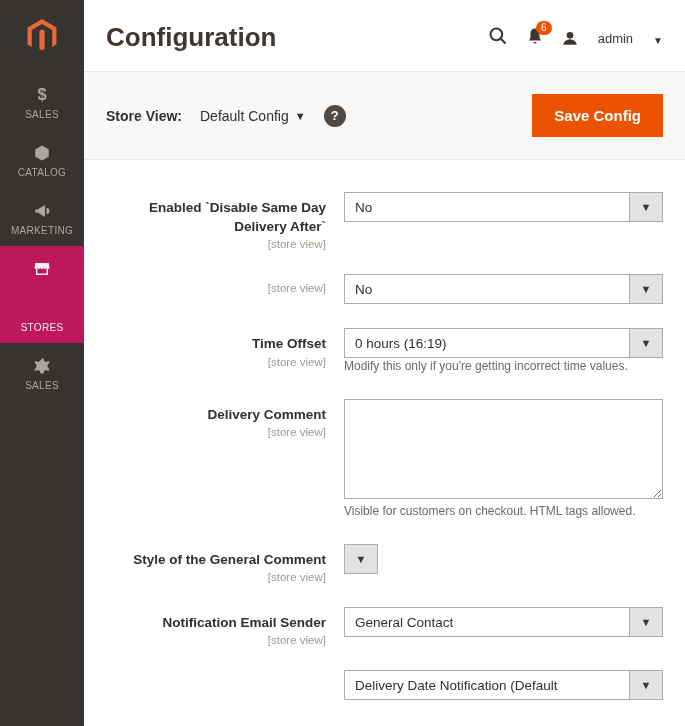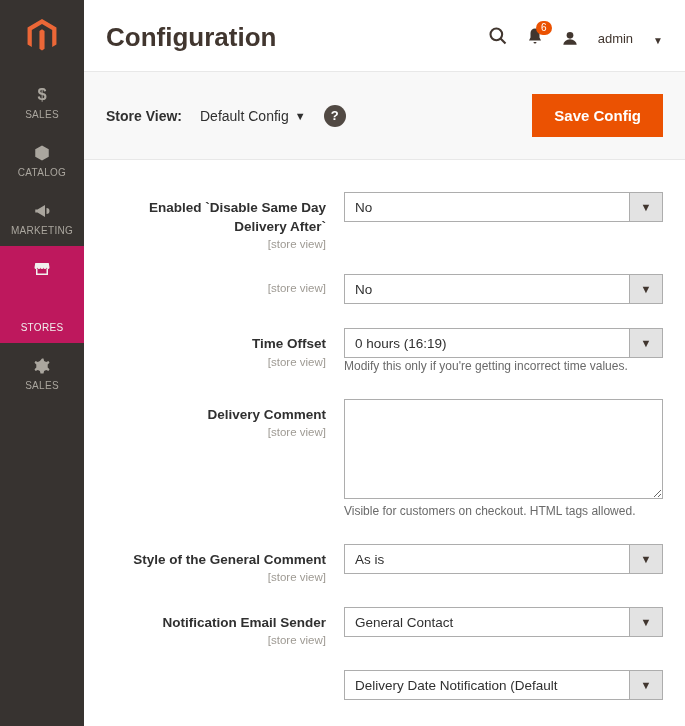--- a/index.html
+++ b/index.html
@@ -191,21 +191,20 @@
         </div>
       </div>
 
       <div class="field">
         <div class="field-label">
           <span class="lbl">Style of the General Comment</span>
           <span class="scope">[store view]</span>
         </div>
         <div class="field-control">
           <div class="select-wrap">
-            <div class="select-input">As is</div>
             <div class="select-arrow">▼</div>
           </div>
         </div>
       </div>
 
       <div class="field">
         <div class="field-label">
           <span class="lbl">Notification Email Sender</span>
           <span class="scope">[store view]</span>
         </div>

